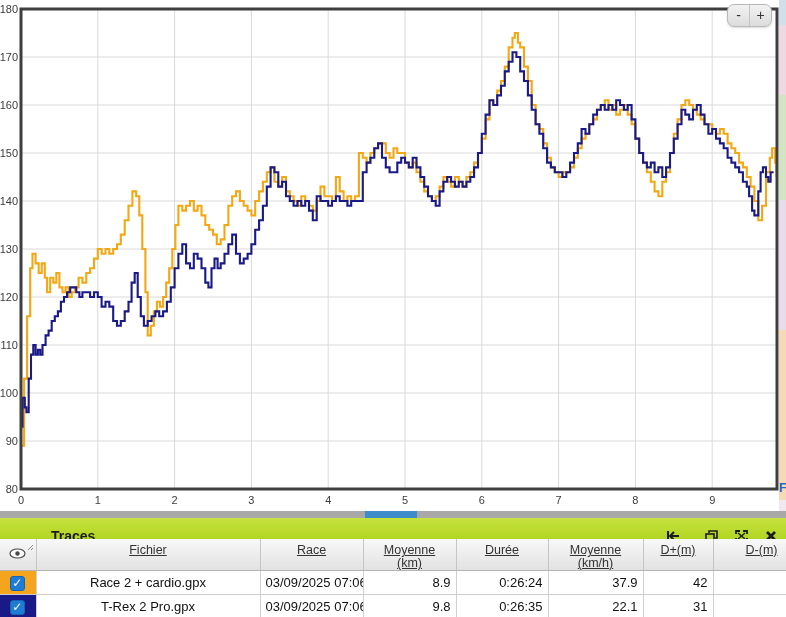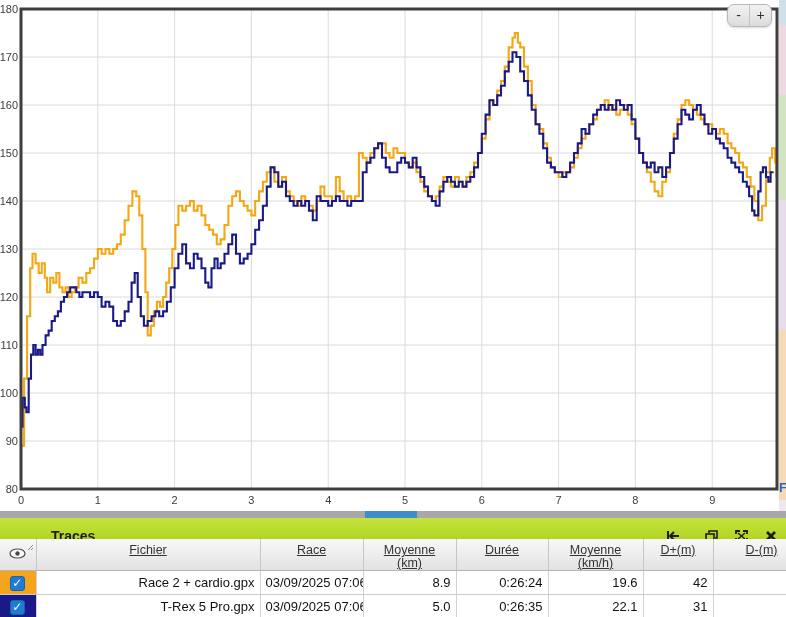--- a/index.html
+++ b/index.html
@@ -46,21 +46,21 @@
     height:28px;background:linear-gradient(#f8f8f8,#e2e2e2);
     border-right:1px solid #c6c6c6;border-bottom:1px solid #b5b5b5;
     font:12.5px "Liberation Sans", sans-serif;color:#333;font-weight:normal;
     text-align:center;vertical-align:top;padding:5px 2px 0 2px;position:relative;text-decoration:underline;
   }
   table.traces th .h1,.traces th .h2{line-height:13px;}
   table.traces td{
     height:24px;border-right:1px solid #d0d0d0;border-bottom:1px solid #cccccc;
     font:13px "Liberation Sans", sans-serif;color:#111;padding:0 5px;white-space:nowrap;overflow:hidden;
   }
-  td.cell-file{padding-left:10px;text-align:right;}
+  td.cell-file{padding-left:10px;text-align:center;}
   td.num, td.cell-date{text-align:right;}
   td.cell-check{padding:0;text-align:center;}
   .checkbox{
     display:inline-block;width:15px;height:15px;border-radius:3px;vertical-align:middle;
     background:#1f7cd4;border:1px solid #1465b4;position:relative;cursor:pointer;
   }
   .checkbox::after{
     content:"\2713";position:absolute;left:1px;top:-1px;color:#fff;font:bold 12px "DejaVu Sans", sans-serif;
   }
   .resize-handle{position:absolute;top:1px;right:2px;width:7px;height:7px;}
@@ -223,31 +223,31 @@
         </th>
       </tr>
       <tr>
         <td class="cell-check" style="background: rgb(244, 164, 29);">
           <span class="checkbox"></span>
         </td>
         <td class="cell-file">Race 2 + cardio.gpx</td>
         <td class="cell-date">03/09/2025 07:06</td>
         <td class="num">8.9</td>
         <td class="num">0:26:24</td>
-        <td class="num">19.6</td>
+        <td class="num">37.9</td>
         <td class="num">42</td>
         <td class="num">66</td>
       </tr>
       <tr>
         <td class="cell-check" style="background: rgb(25, 25, 135);">
           <span class="checkbox"></span>
         </td>
-        <td class="cell-file">T-Rex 5 Pro.gpx</td>
+        <td class="cell-file">T-Rex 2 Pro.gpx</td>
         <td class="cell-date">03/09/2025 07:06</td>
-        <td class="num">5.0</td>
+        <td class="num">9.8</td>
         <td class="num">0:26:35</td>
         <td class="num">22.1</td>
         <td class="num">31</td>
         <td class="num">39</td>
       </tr>
     </tbody>
       </table>
   </div>
 
 </div>

